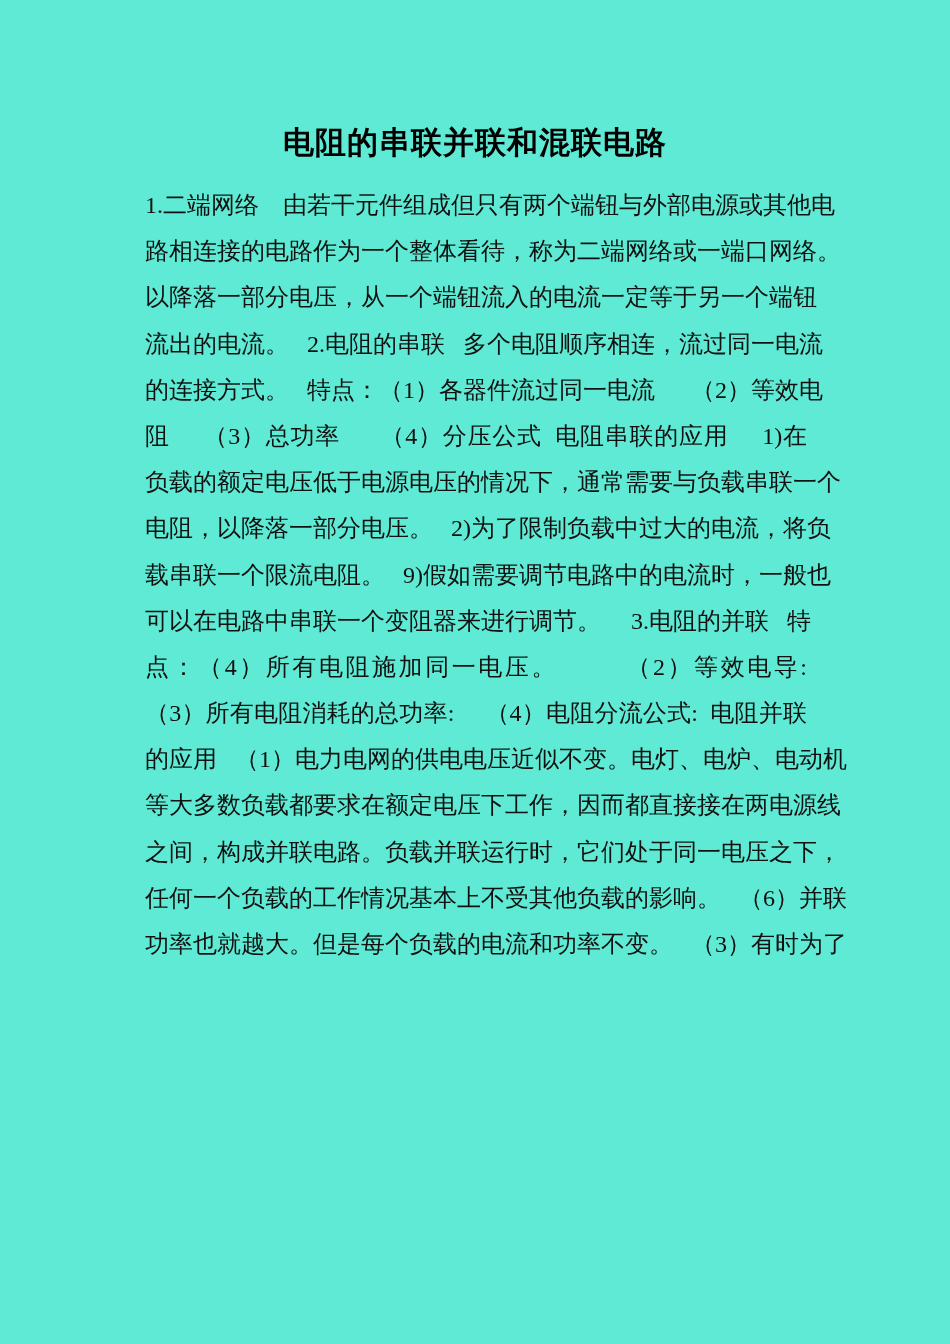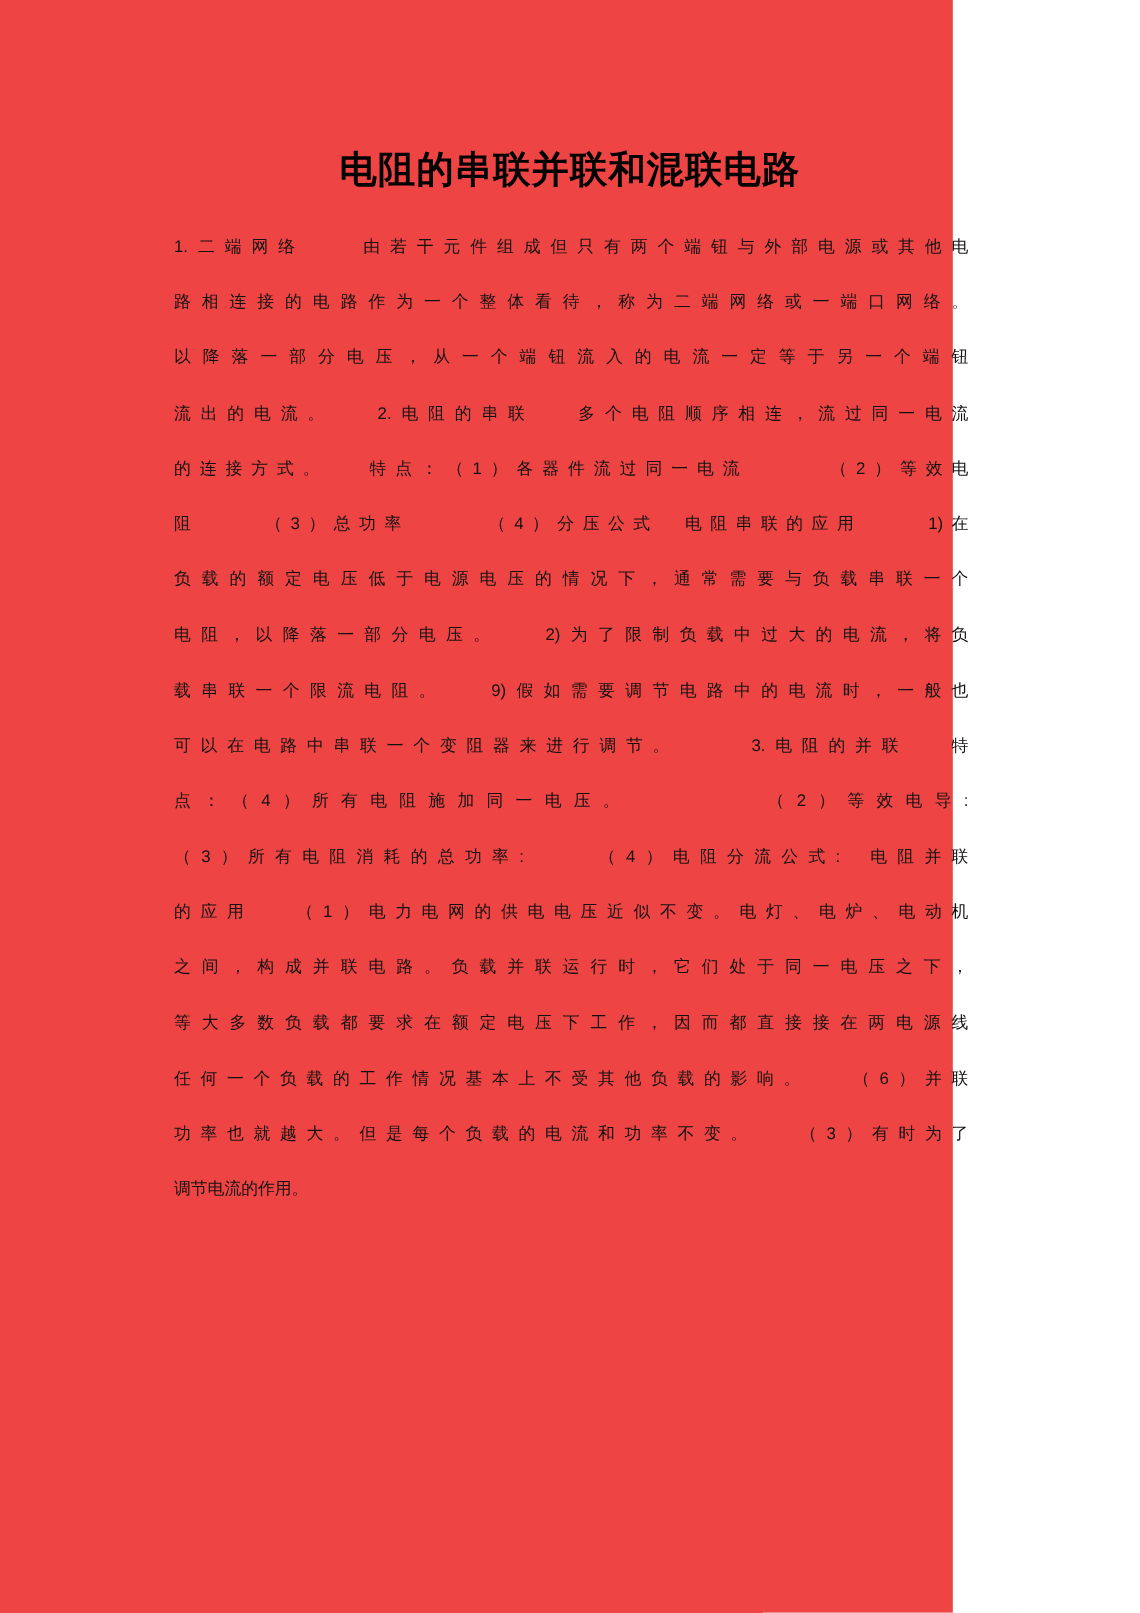--- a/index.html
+++ b/index.html
@@ -1,25 +1,25 @@
 <!DOCTYPE html>
 <html><head>
 <meta charset="utf-8">
 <style>
   html, body { margin: 0; padding: 0; background: #ffffff; }
   body { width: 950px; height: 1344px; position: relative; overflow: hidden; }
-  .page { position: absolute; left: 0; top: 0; width: 794px; height: 1344px; background: #ef4444; }
+  .page { position: absolute; left: 0; top: 0; width: 950px; height: 1344px; background: #5eead4; }
   .title {
     position: absolute; left: 0; top: 120px; width: 950px; text-align: center;
     font-family: "DejaVu Sans", sans-serif; font-weight: bold; font-size: 31px;
     color: #000000; letter-spacing: 1px; line-height: 44px;
   }
   .body {
     position: absolute; left: 145px; top: 182px; width: 662px;
-    font-family: Liberation Sans, sans-serif; font-size: 14px; color: #111111;
+    font-family: Liberation Serif, serif; font-size: 24px; color: #111111;
   }
   .line {
     height: 46.2px; line-height: 46.2px; white-space: pre; text-align: justify;
     text-align-last: justify; overflow: visible;
   }
   .line.last { text-align-last: left; }
 </style>
 </head>
 <body>
 
@@ -32,19 +32,18 @@
     <div class="line">流出的电流。   2.电阻的串联   多个电阻顺序相连，流过同一电流</div>
     <div class="line">的连接方式。   特点：（1）各器件流过同一电流      （2）等效电</div>
     <div class="line">阻     （3）总功率      （4）分压公式  电阻串联的应用     1)在</div>
     <div class="line">负载的额定电压低于电源电压的情况下，通常需要与负载串联一个</div>
     <div class="line">电阻，以降落一部分电压。   2)为了限制负载中过大的电流，将负</div>
     <div class="line">载串联一个限流电阻。   9)假如需要调节电路中的电流时，一般也</div>
     <div class="line">可以在电路中串联一个变阻器来进行调节。     3.电阻的并联   特</div>
     <div class="line">点：（4）所有电阻施加同一电压。        （2）等效电导:</div>
     <div class="line">（3）所有电阻消耗的总功率:     （4）电阻分流公式:  电阻并联</div>
     <div class="line">的应用   （1）电力电网的供电电压近似不变。电灯、电炉、电动机</div>
+    <div class="line">等大多数负载都要求在额定电压下工作，因而都直接接在两电源线</div>
     <div class="line">之间，构成并联电路。负载并联运行时，它们处于同一电压之下，</div>
-    <div class="line">等大多数负载都要求在额定电压下工作，因而都直接接在两电源线</div>
     <div class="line">任何一个负载的工作情况基本上不受其他负载的影响。   （6）并联</div>
     <div class="line">功率也就越大。但是每个负载的电流和功率不变。   （3）有时为了</div>
-    <div class="line last">调节电流的作用。</div>
   </div>
 </div>
 
 </body></html>

